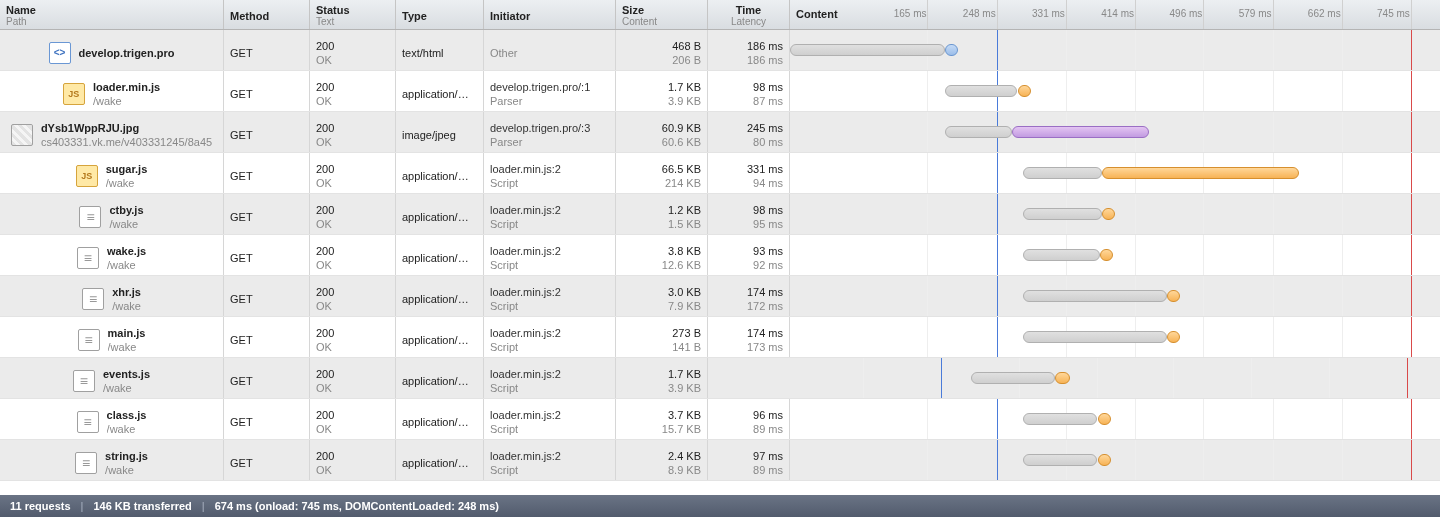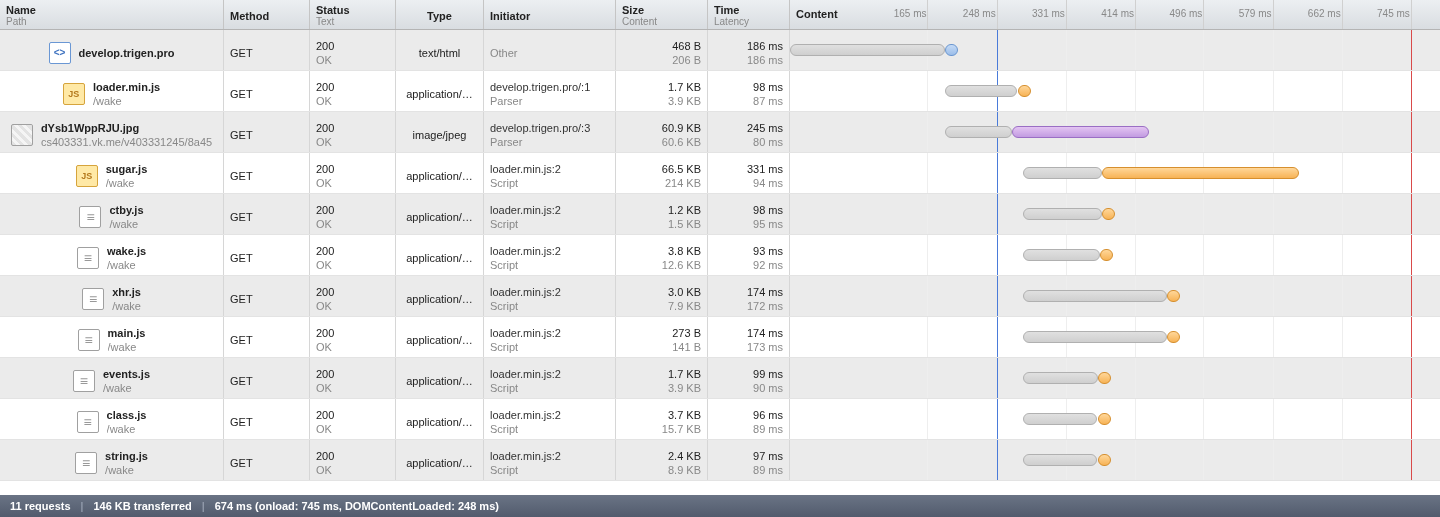--- a/index.html
+++ b/index.html
@@ -122,21 +122,21 @@
     font-weight:bold;
     font-size:11px;
     display:flex;
     align-items:center;
     padding:0 10px;
     gap:4px;
   }
   .footer .sep { color:#aab2c2; padding:0 6px; font-weight:normal;}
   
   .w-name{width:224px;} .w-method{width:86px;} .w-status{width:86px;}
-  .w-type{width:88px;text-align:center;} .w-init{width:132px;} .w-size{width:92px;}
+  .w-type{width:88px;} .w-init{width:132px;} .w-size{width:92px;}
   .w-time{width:82px;} .w-timeline{flex:1; border-right:none;}
 </style>
 </head>
 <body>
 
 <div class="network-panel">
 
   <div class="header-row">
     <div class="hcell w-name">
       <span class="main">Name</span>
@@ -152,21 +152,21 @@
     <div class="hcell w-type one-line">
       <span class="main">Type</span>
     </div>
     <div class="hcell w-init one-line">
       <span class="main">Initiator</span>
     </div>
     <div class="hcell w-size" style="align-items:flex-start;">
       <span class="main">Size</span>
       <span class="sub">Content</span>
     </div>
-    <div class="hcell w-time" style="align-items:flex-start;">
+    <div class="hcell w-time" style="align-items:center;">
       <span class="main">Time</span>
       <span class="sub">Latency</span>
     </div>
     <div class="hcell w-timeline one-line" style="padding-left:6px;">
       <span class="main" style="position:absolute;left:6px;top:8px;">Content</span>
       <div class="timeline-ticks" id="header-ticks">
           <div class="tick" style="left: 21.1538%;">
             <span>165 ms</span>
           </div>
           <div class="tick" style="left: 31.7949%;">
@@ -571,24 +571,20 @@
         <div class="cell w-type">
           <span class="main">application/…</span>
         </div>
         <div class="cell w-init">
           <span class="main link">loader.min.js:2</span>
           <span class="sub">Script</span>
         </div>
         <div class="cell right w-size">
           <span class="main">1.7 KB</span>
           <span class="sub">3.9 KB</span>
-        </div>
-        <div class="cell right w-time">
-          <span class="main">99 ms</span>
-          <span class="sub">90 ms</span>
         </div>
         <div class="cell tl-cell w-timeline">
           <div class="gridline" style="left: 21.1538%;"></div>
           <div class="gridline" style="left: 31.7949%;"></div>
           <div class="gridline" style="left: 42.4359%;"></div>
           <div class="gridline" style="left: 53.0769%;"></div>
           <div class="gridline" style="left: 63.5897%;"></div>
           <div class="gridline" style="left: 74.2308%;"></div>
           <div class="gridline" style="left: 84.8718%;"></div>
           <div class="gridline" style="left: 95.5128%;"></div>

